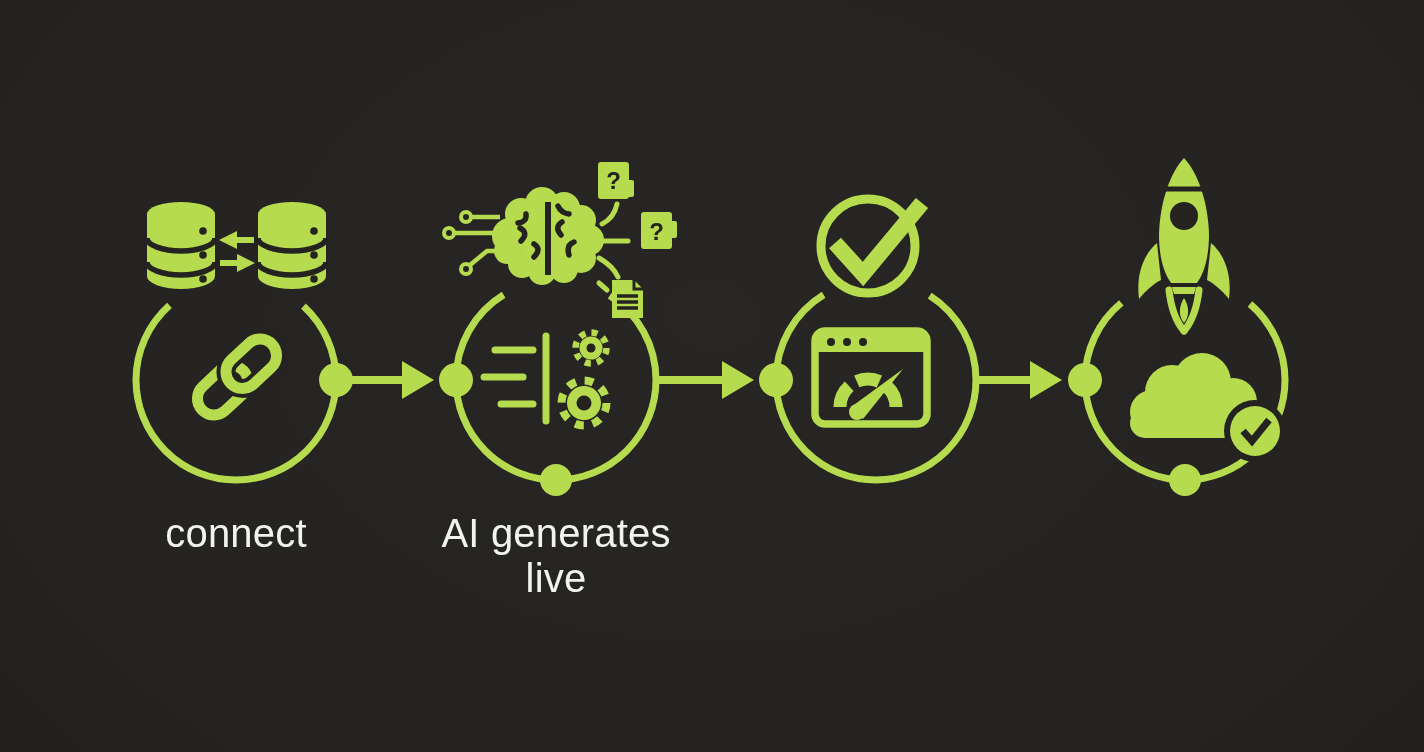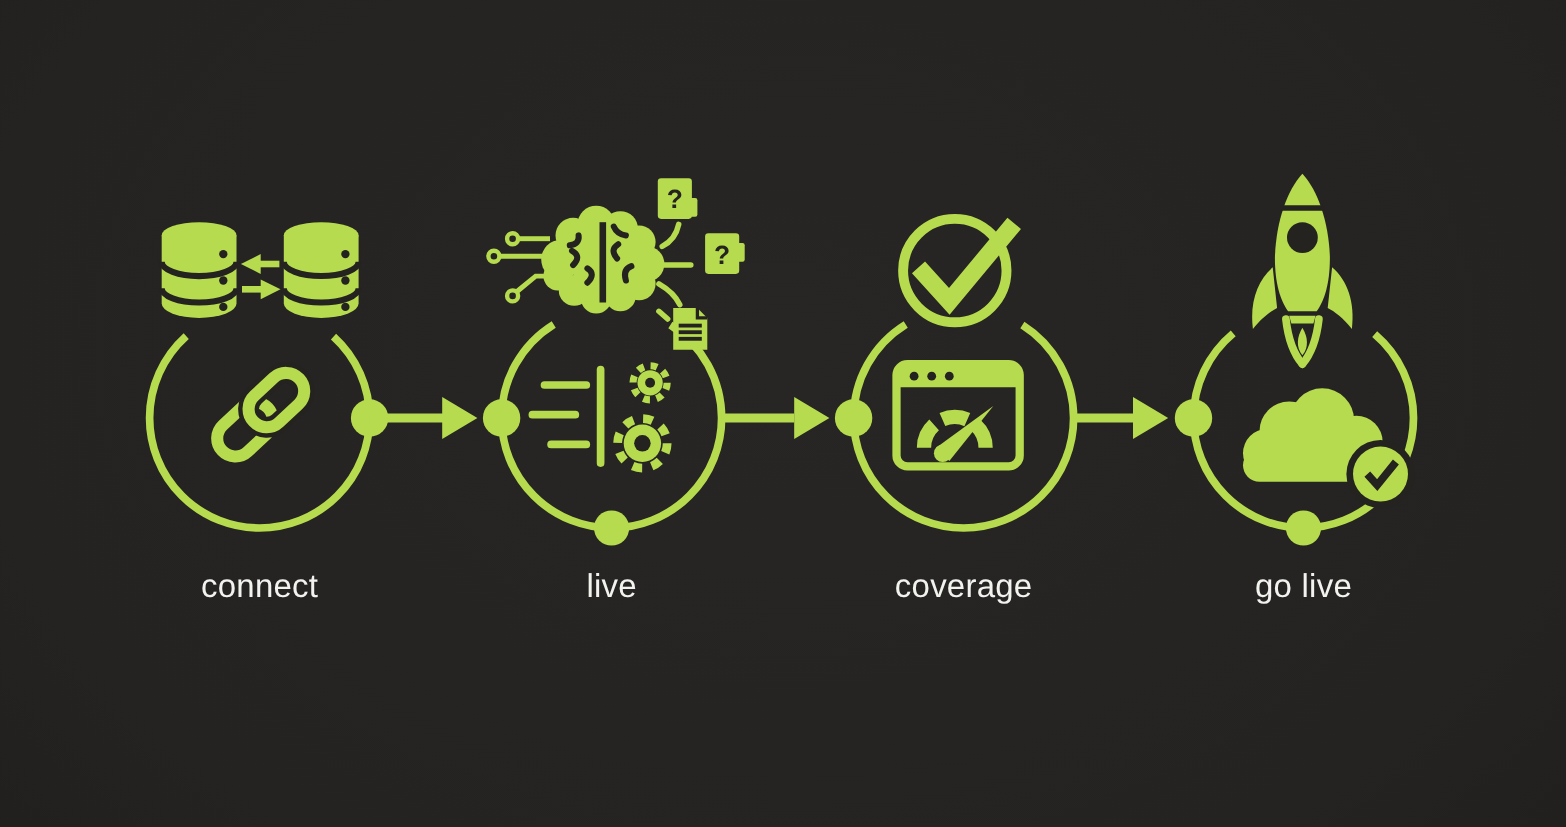--- a/index.html
+++ b/index.html
@@ -14,21 +14,21 @@
     font-family:"Liberation Sans", sans-serif;
   }
   .stage{position:relative;width:1424px;height:752px;}
   svg{position:absolute;left:0;top:0;}
   .ac-f{fill:var(--accent);}
   .ac-s{stroke:var(--accent);fill:none;}
   .bg-f{fill:var(--bg);}
   .bg-s{stroke:var(--bg);fill:none;}
   .step-label{
     position:absolute;top:511px;width:360px;text-align:center;
-    font-size:30px;line-height:45px;font-weight:400;color:var(--text);
+    font-size:40px;line-height:45px;font-weight:400;color:var(--text);
     letter-spacing:.2px;
   }
   .glyph-q{font-family:"Liberation Sans",sans-serif;font-weight:bold;font-size:24px;}
 </style>
 </head>
 <body>
 
 <div class="stage">
 <svg width="1424" height="752" viewBox="0 0 1424 752">
 
@@ -210,22 +210,18 @@
     </g>
     <circle cx="1085" cy="380" r="17" class="ac-f"></circle>
     <circle cx="1185" cy="480" r="16" class="ac-f"></circle>
   </g>
 </svg>
 
   <div class="step-label" style="left:56px;">
     <div>connect</div>
   </div>
   <div class="step-label" style="left:376px;">
+    <div>AI generates</div>
     <div>live</div>
   </div>
   <div class="step-label" style="left:696px;">
-    <div>coverage</div>
-  </div>
-  <div class="step-label" style="left:1005px;">
-    <div>go live</div>
-    <div></div>
   </div>
 </div>
 
 </body></html>

